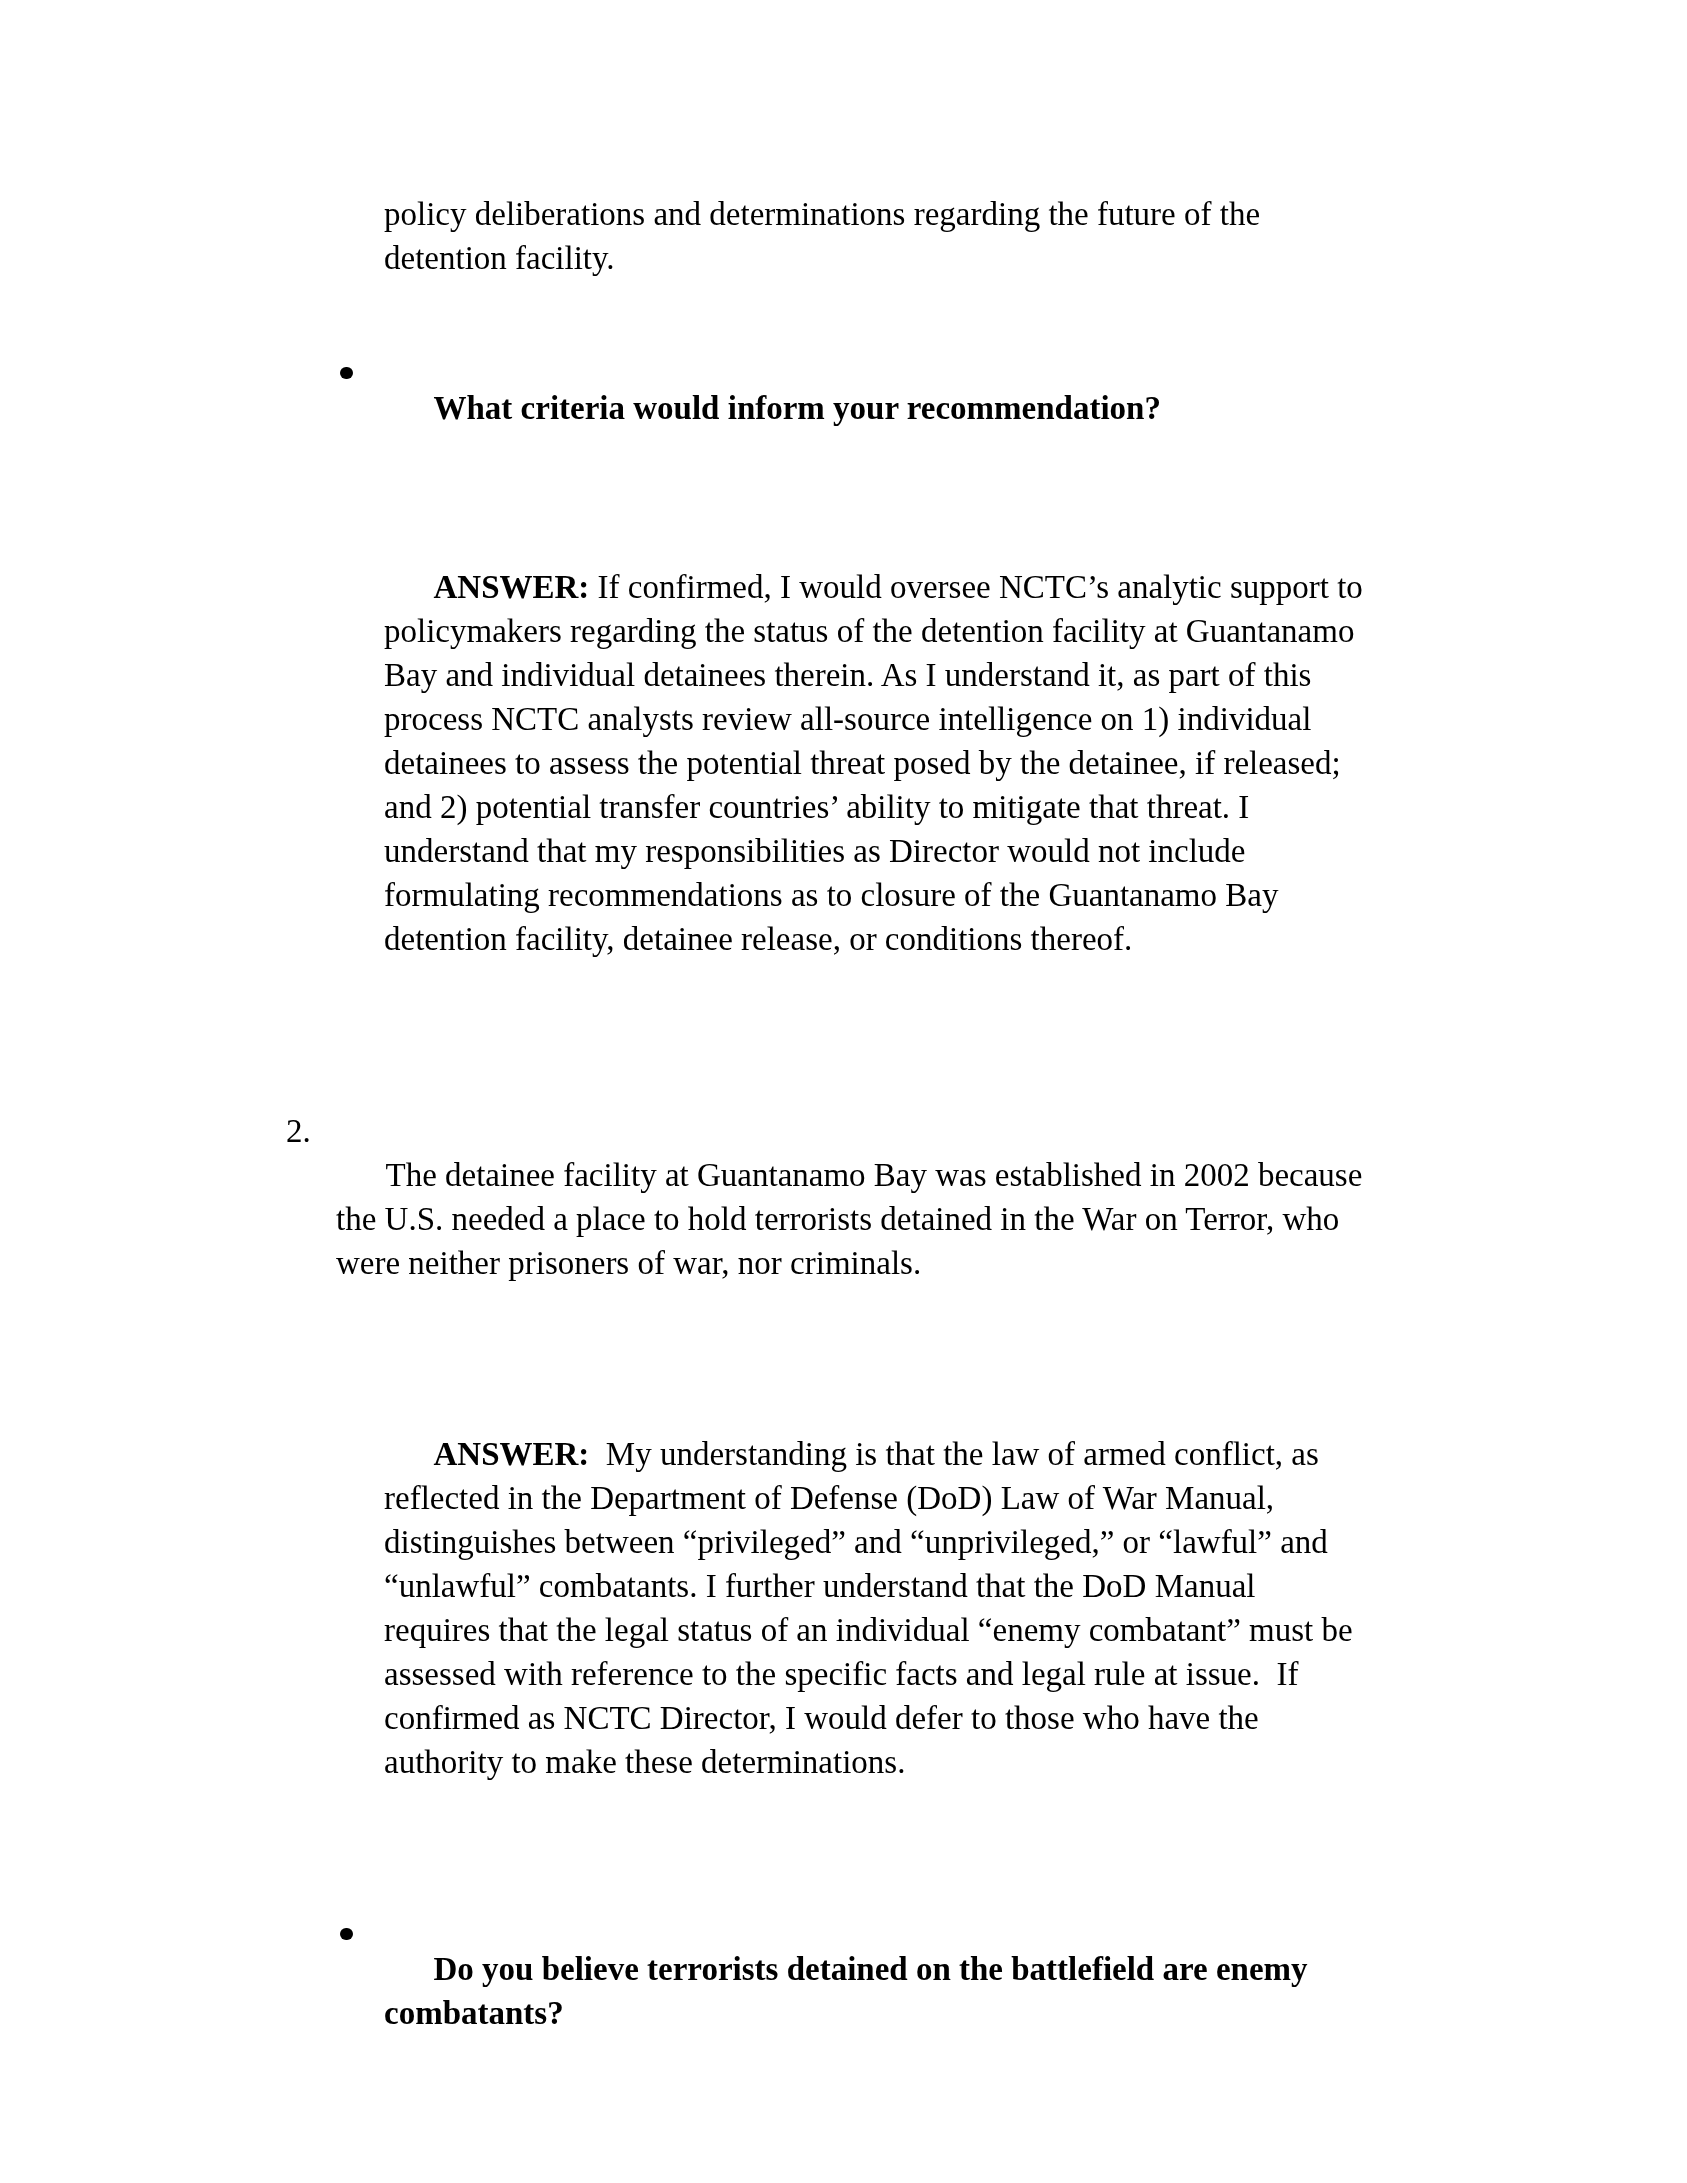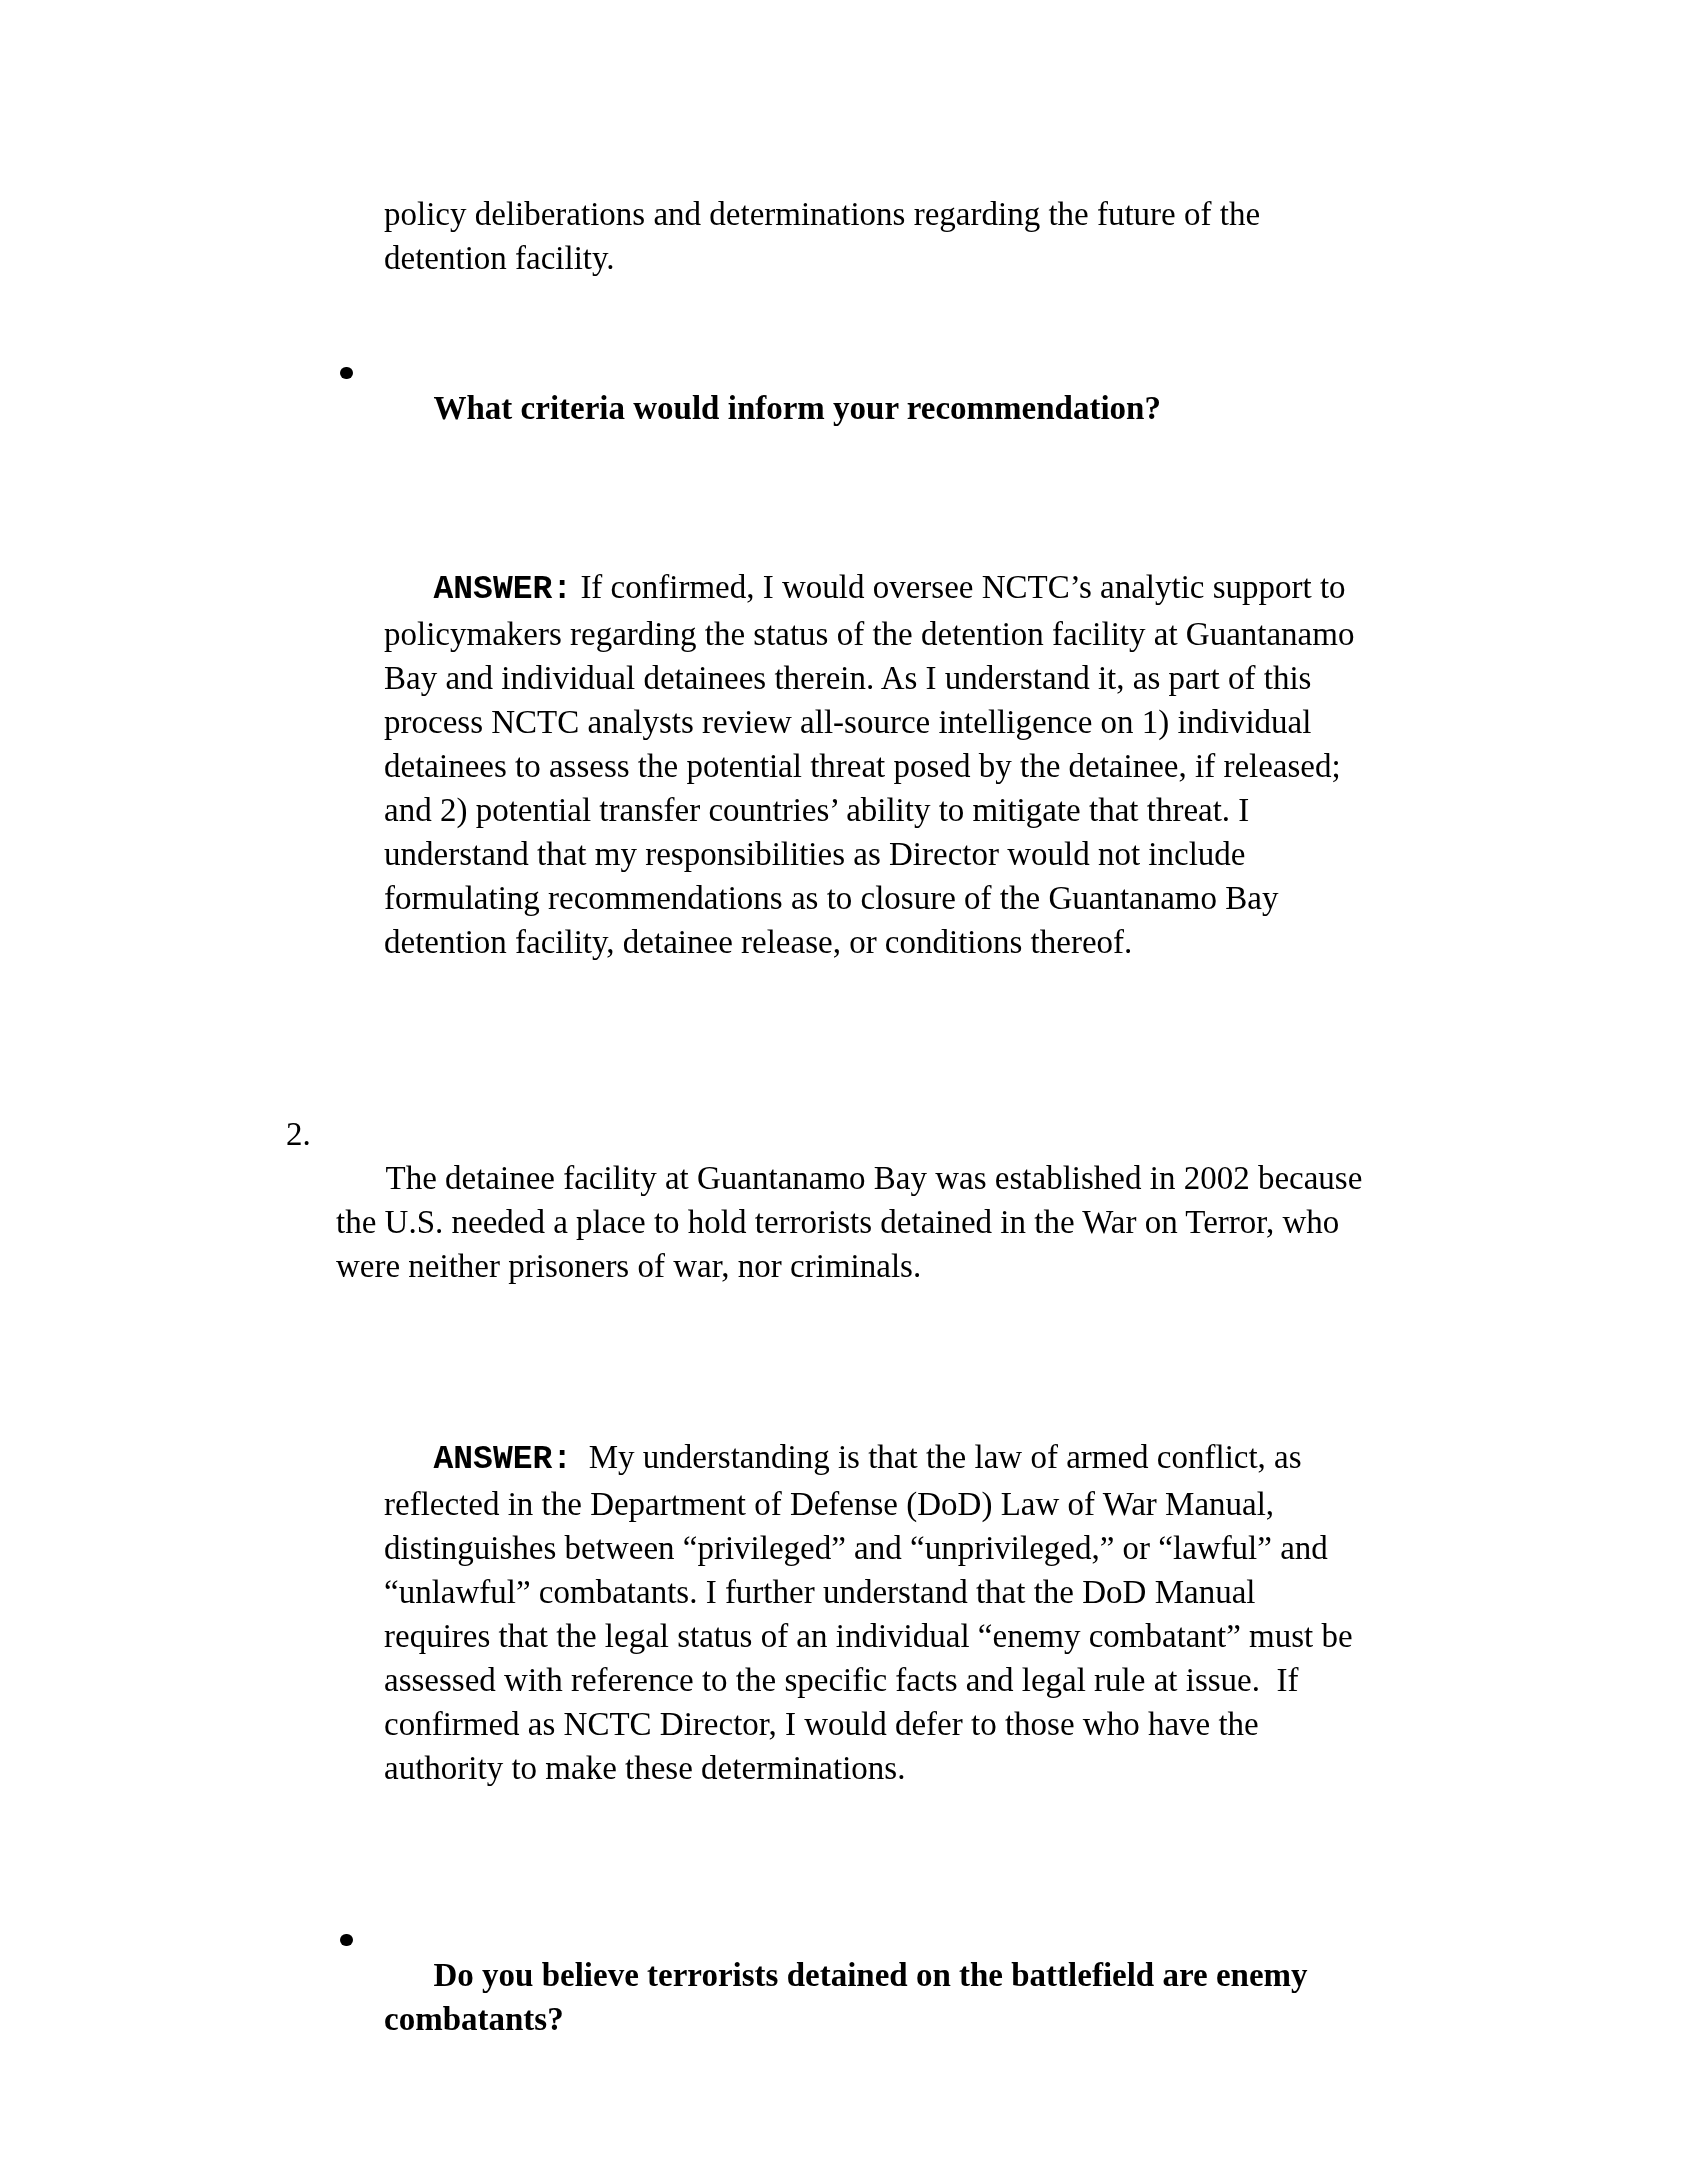--- a/index.html
+++ b/index.html
@@ -45,21 +45,20 @@
     position: relative;
   }
   .item-number {
     position: absolute;
     left: -50px;
     top: 0;
     white-space: pre;
   }
   .answer-label {
     font-weight: bold;
-    font-family: Liberation Mono, monospace;
   }
 
   
   .m-q1 { margin-top: 62px; }
   .m-a1 { margin-top: 47px; }
   .m-i2 { margin-top: 104px; }
   .m-q2 { margin-top: 75px; }
   .m-a2 { margin-top: 59px; }
   .m-q3 { margin-top: 80px; }
 </style>

